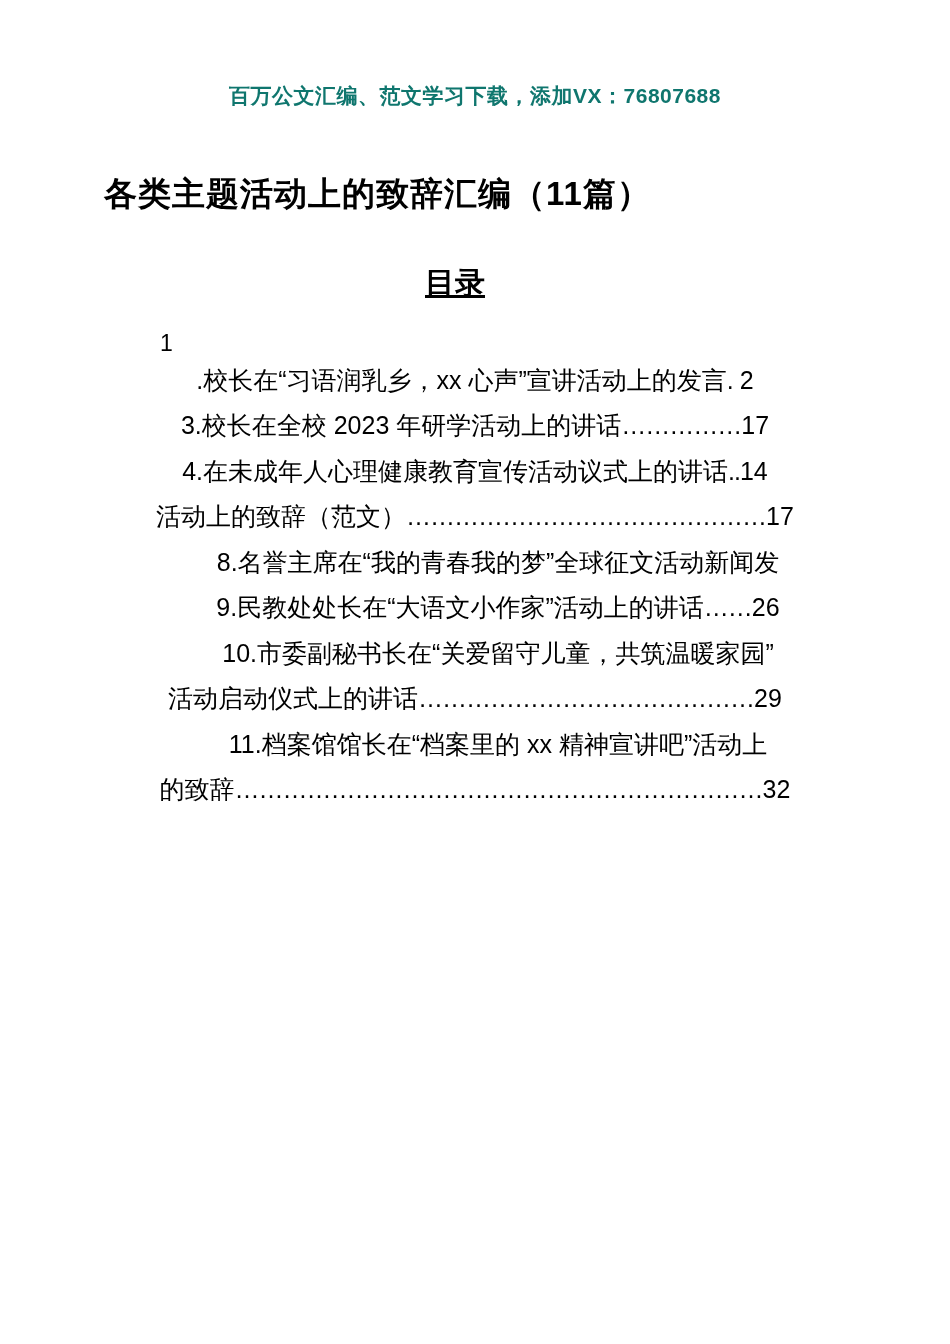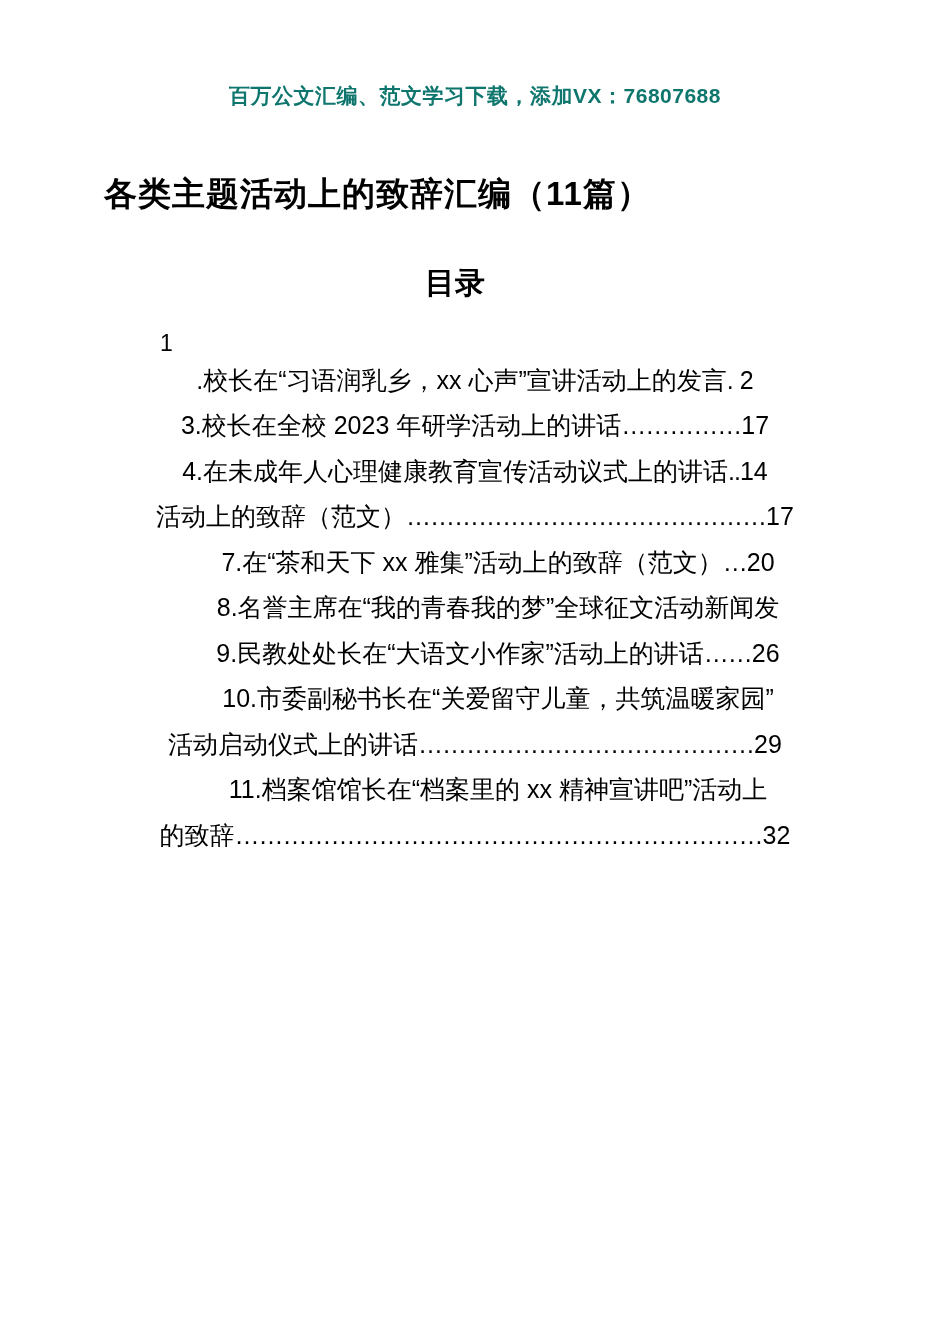--- a/index.html
+++ b/index.html
@@ -38,20 +38,21 @@
     margin-top: 62px;
     margin-left: 4px;
     white-space: nowrap;
   }
   .toc-heading {
     font-size: 30px;
     font-weight: bold;
     text-align: center;
     margin-top: 46px;
     margin-right: 40px;
+    text-decoration: underline;
   }
   .toc {
     margin-top: 26px;
     font-size: 25px;
     line-height: 1.82;
   }
   .toc-entry {
     display: block;
     white-space: nowrap;
     text-align: center;
@@ -102,23 +103,20 @@
 
 
     <div class="toc-entry">
       <span class="line1"><span>4.在未成年人心理健康教育宣传活动议式上的讲话</span><span class="dots">..</span><span class="pagenum">14</span></span>
     </div>
 
     <div class="toc-entry">
       <span class="line1"><span>活动上的致辞（范文）</span><span class="dots">………………………………………</span><span class="pagenum">17</span></span>
     </div>
 
-    <div class="toc-entry">
-      <span class="line1"><span class="indent"></span><span>7.在“茶和天下 xx 雅集”活动上的致辞（范文）</span><span class="dots">…</span><span class="pagenum">20</span></span>
-    </div>
 
     <div class="toc-entry">
       <span class="line1"><span class="indent"></span><span>8.名誉主席在“我的青春我的梦”全球征文活动新闻发</span></span>
     </div>
 
     <div class="toc-entry">
       <span class="line1"><span class="indent"></span><span>9.民教处处长在“大语文小作家”活动上的讲话</span><span class="dots">……</span><span class="pagenum">26</span></span>
     </div>
 
     <div class="toc-entry">

